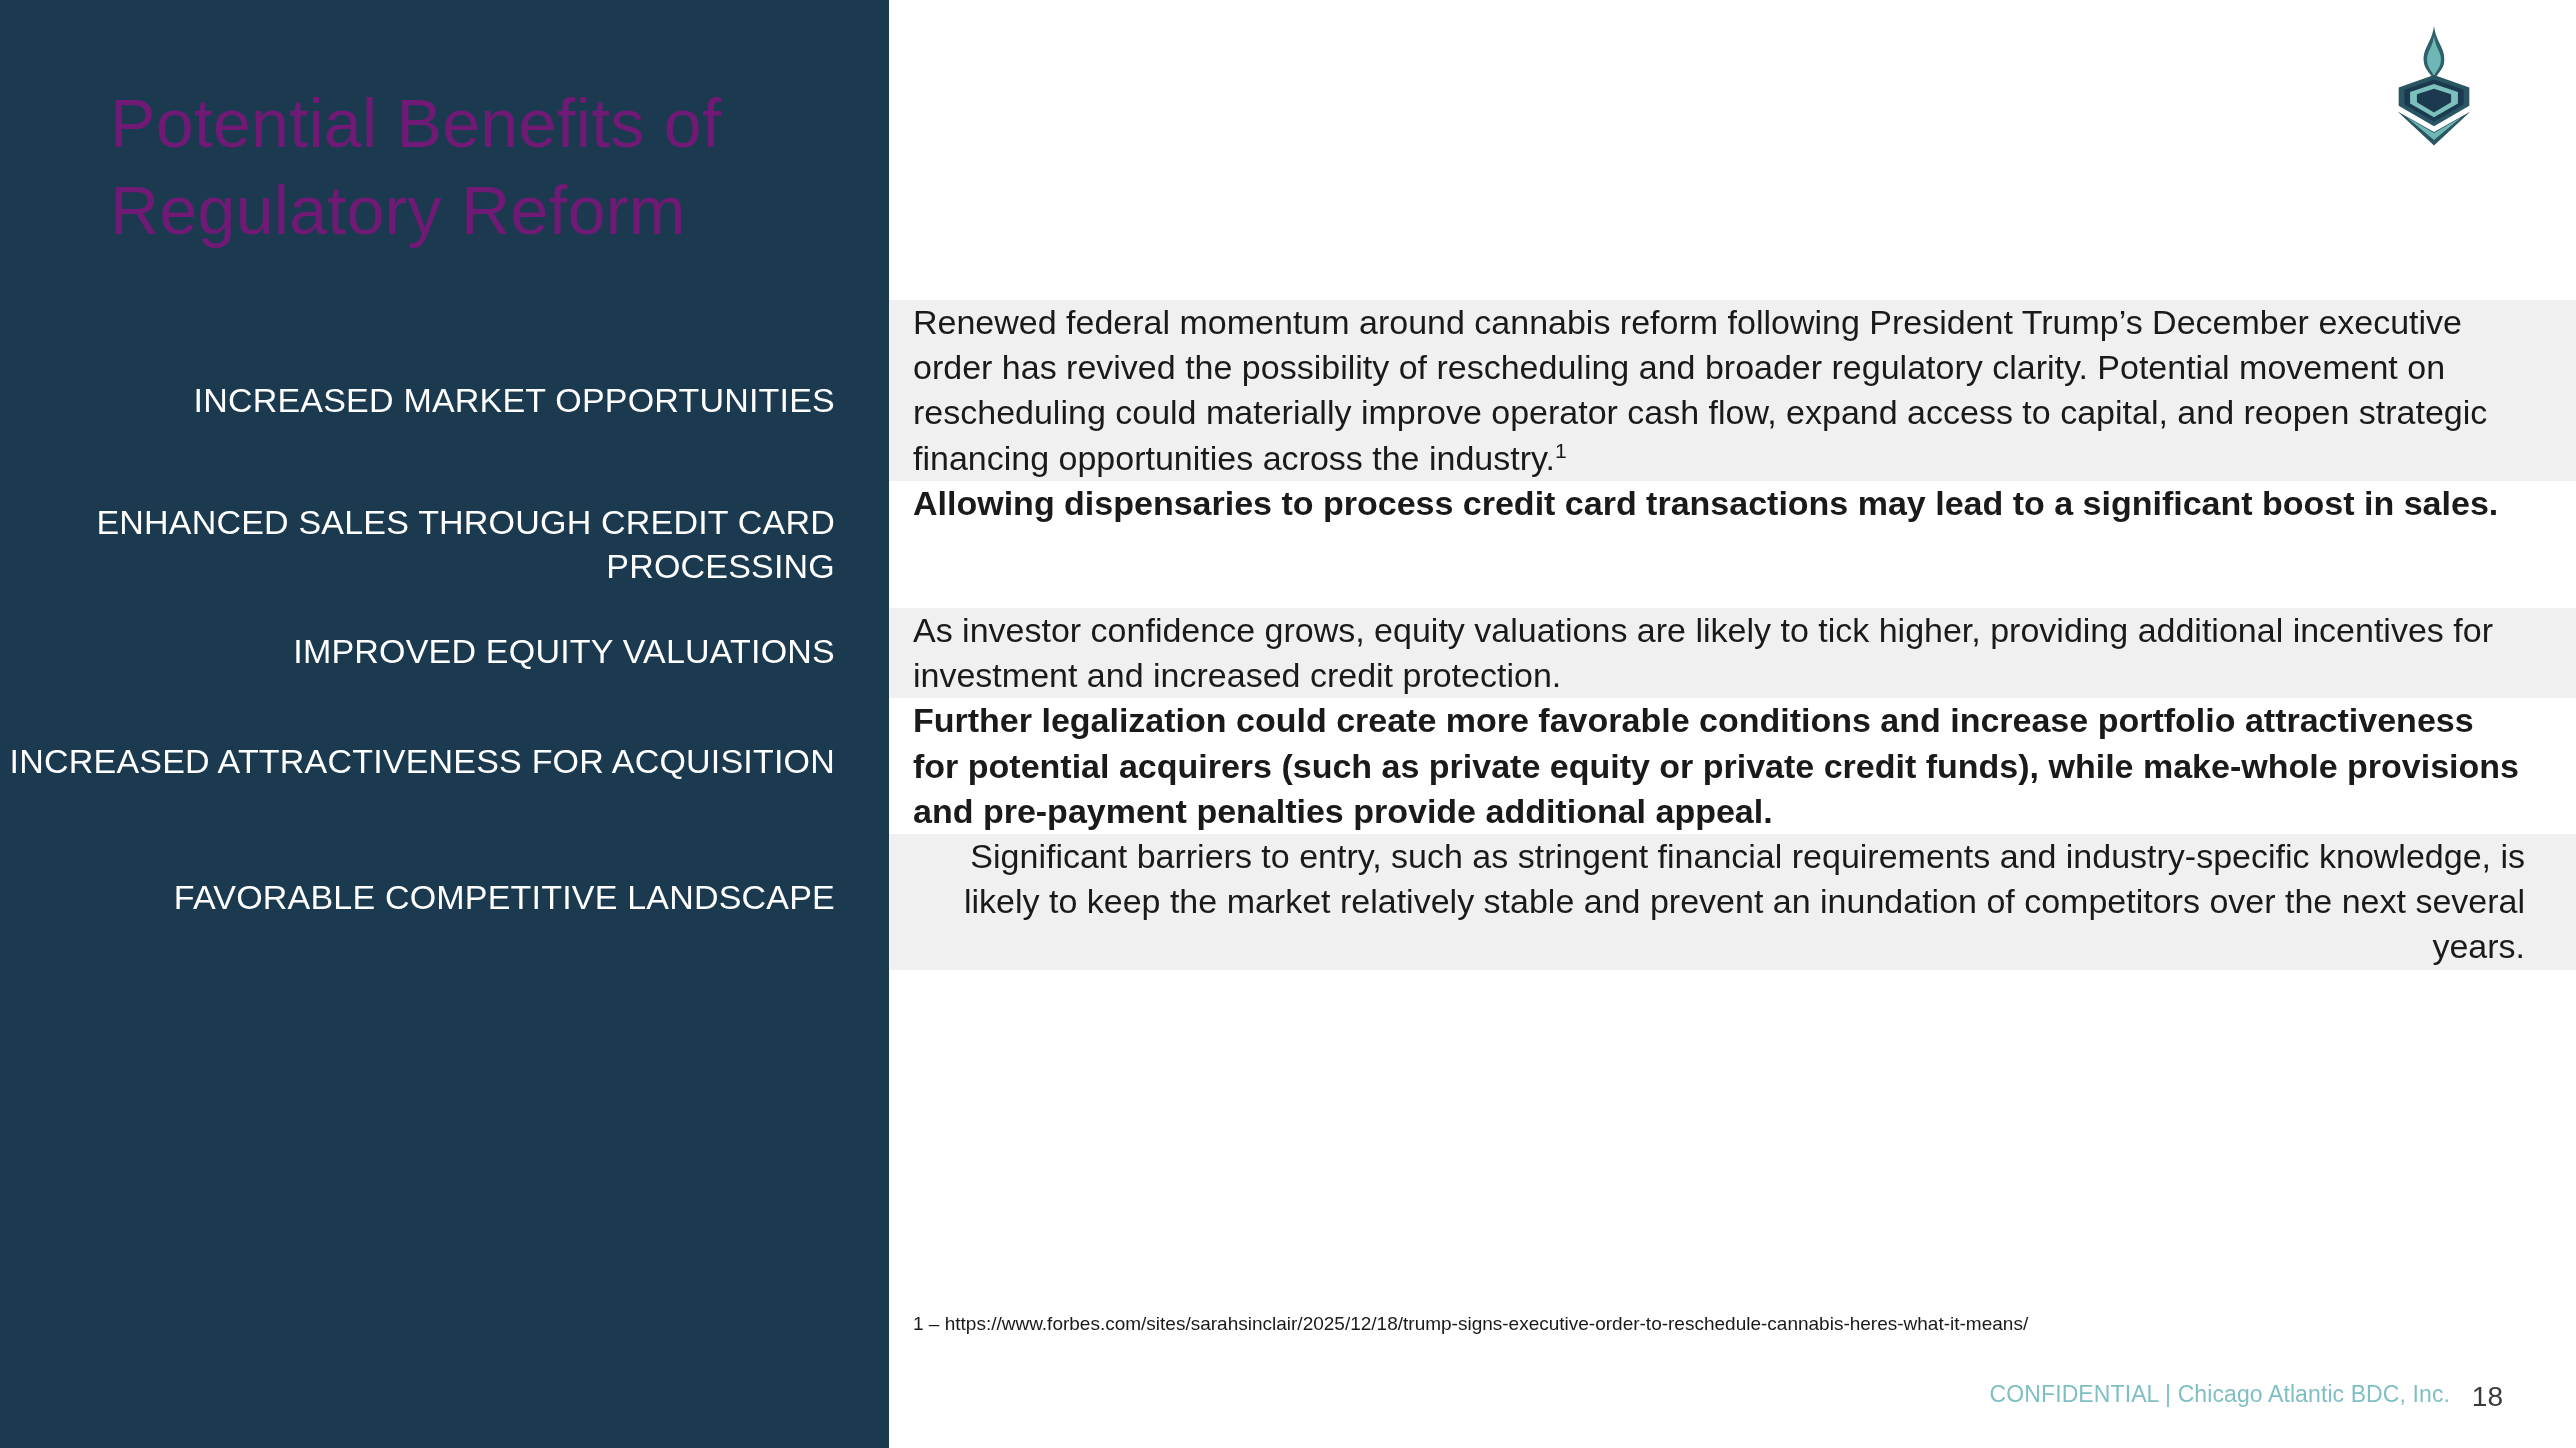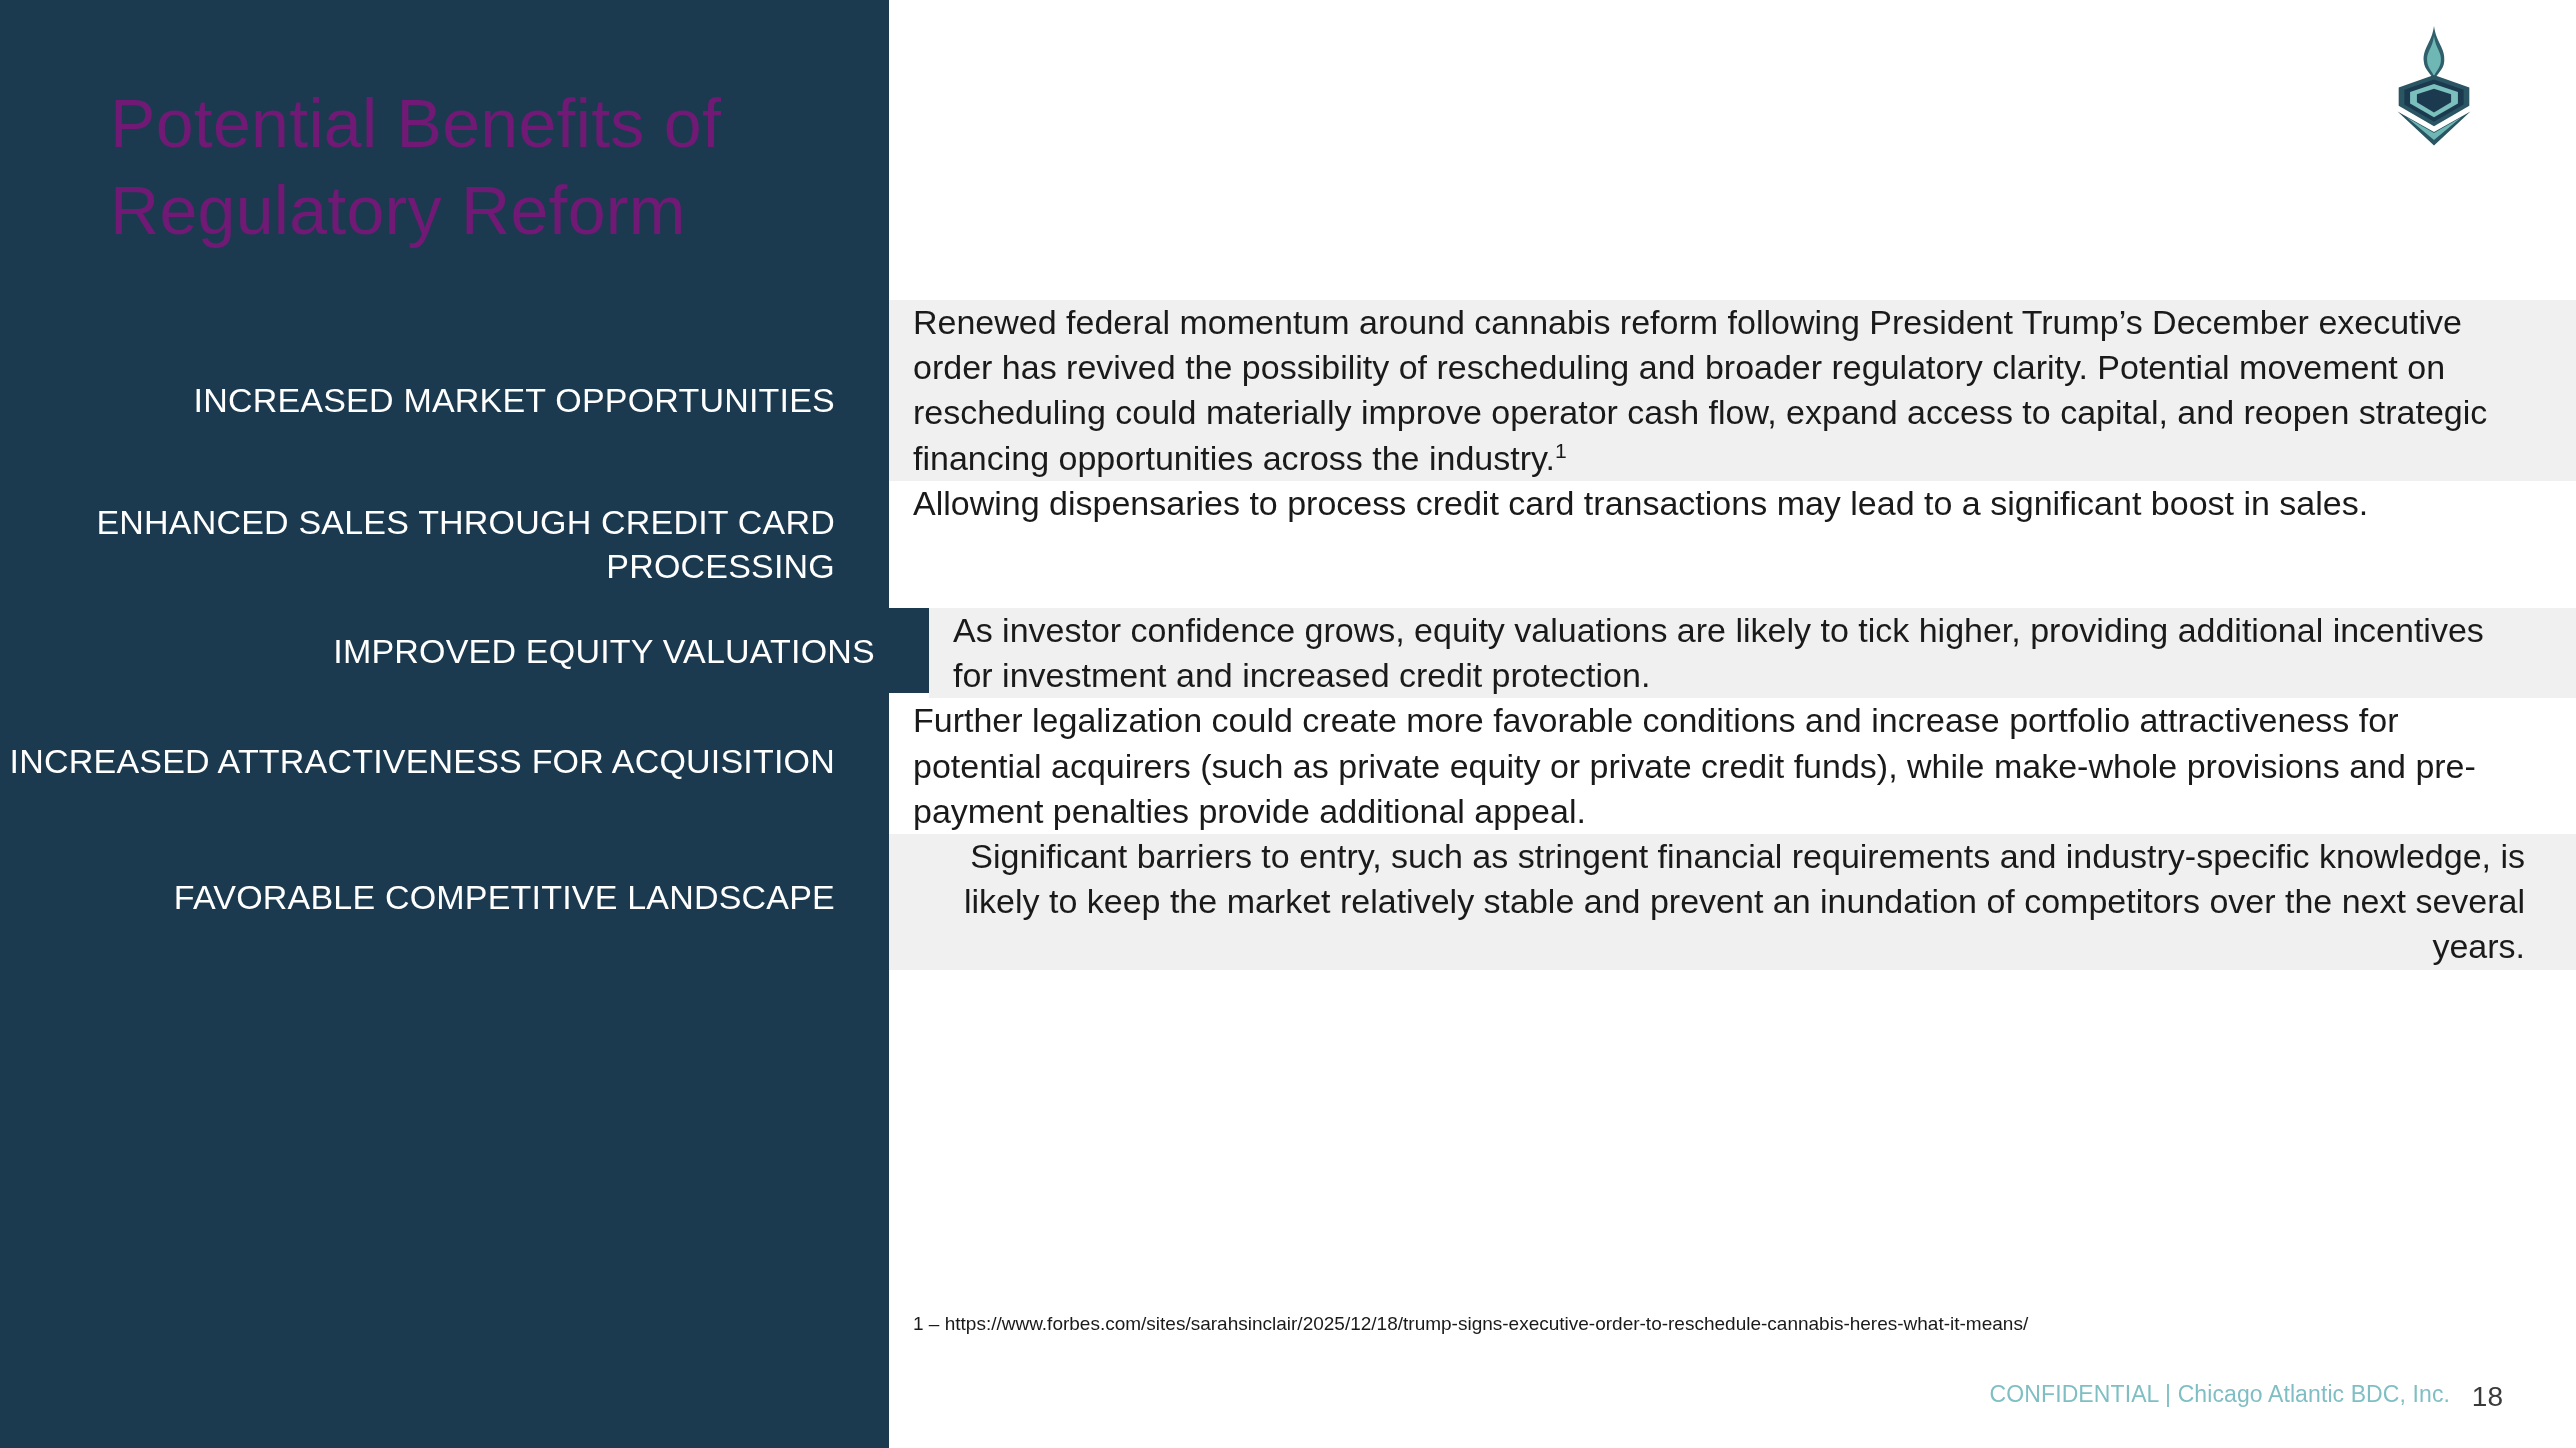--- a/index.html
+++ b/index.html
@@ -77,29 +77,30 @@
     color: #1a1a1a;
     font-size: 34px;
     line-height: 1.33;
     font-weight: 400;
   }
   .row.shaded .body-cell {
     background: #f0f0f0;
   }
   .row.plain .body-cell {
     background: #ffffff;
+    font-weight: bold;
   }
   .pad-r1 { padding-top: 17px; padding-bottom: 17px; }
   .lbl-r1 { padding-top: 78px; padding-bottom: 17px; padding-left: 19px; }
 
   .pad-r2 { padding-top: 17px; padding-bottom: 19.3px; }
   .lbl-r2 { padding-top: 19.3px; padding-bottom: 19.3px; padding-left: 47px; }
 
   .pad-r3 { padding-top: 19px; padding-bottom: 20px; }
-  .lbl-r3 { padding-top: 21px; padding-bottom: 20px; margin-left: 40px; }
+  .lbl-r3 { padding-top: 21px; padding-bottom: 20px; }
 
   .pad-r4 { padding-top: 18px; padding-bottom: 20px; border-radius: 25px; }
   .lbl-r4 { padding-top: 41px; padding-bottom: 20px; }
 
   .pad-r5 { padding-top: 18px; padding-bottom: 20.5px; text-align: right; }
   .lbl-r5 { padding-top: 41px; padding-bottom: 20.5px; }
 
   sup { font-size: 0.62em; vertical-align: super; line-height: 0; }
 
   .footnote {

